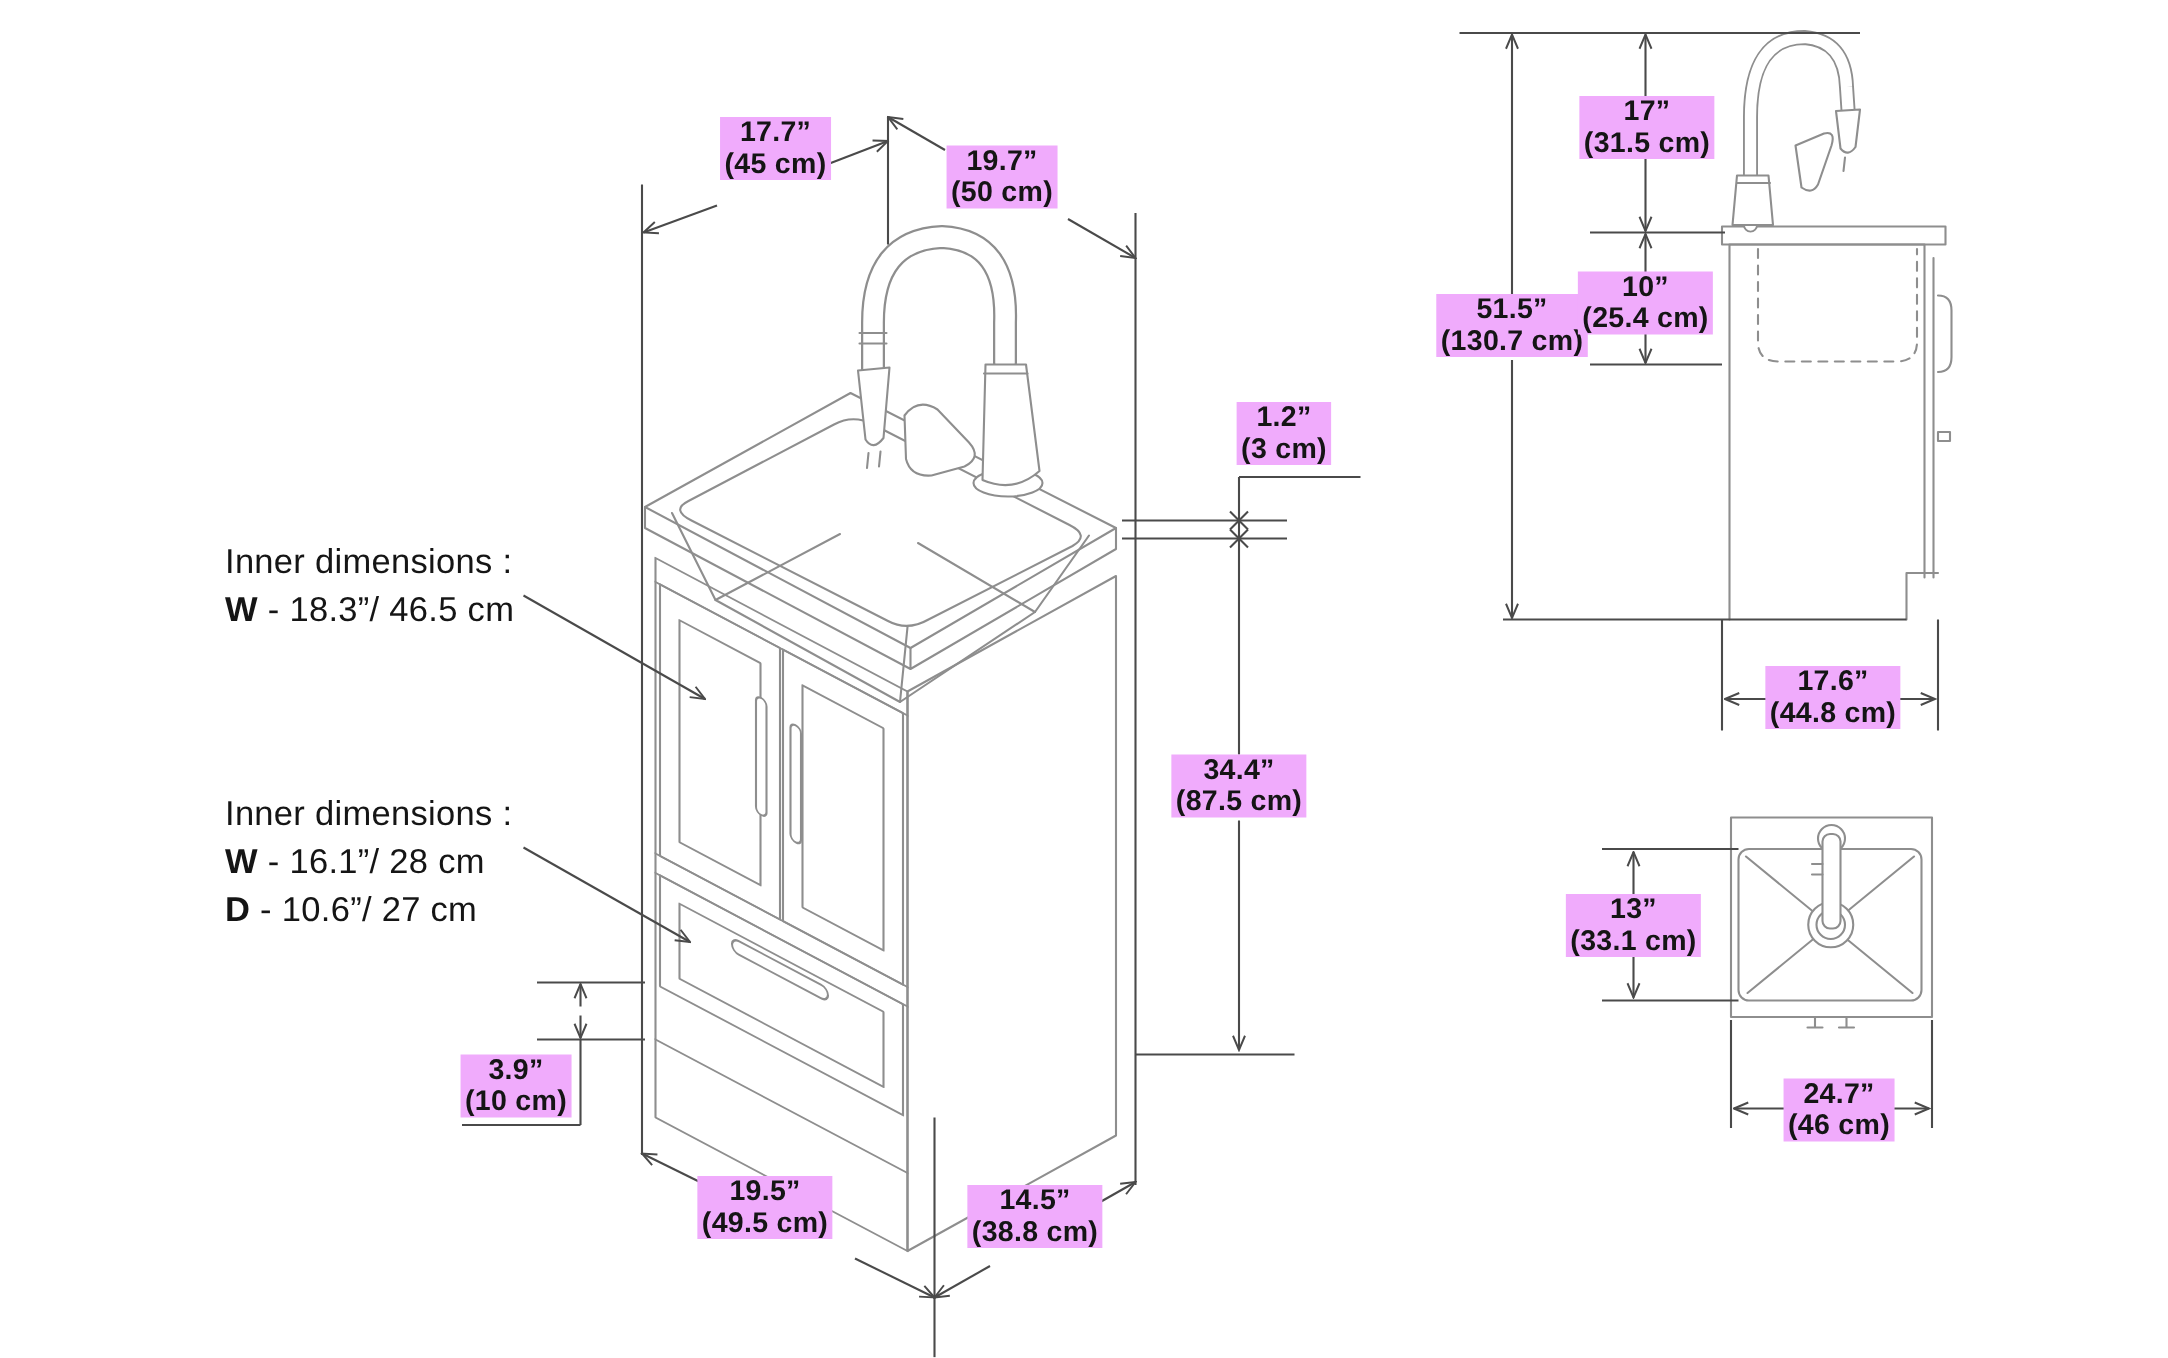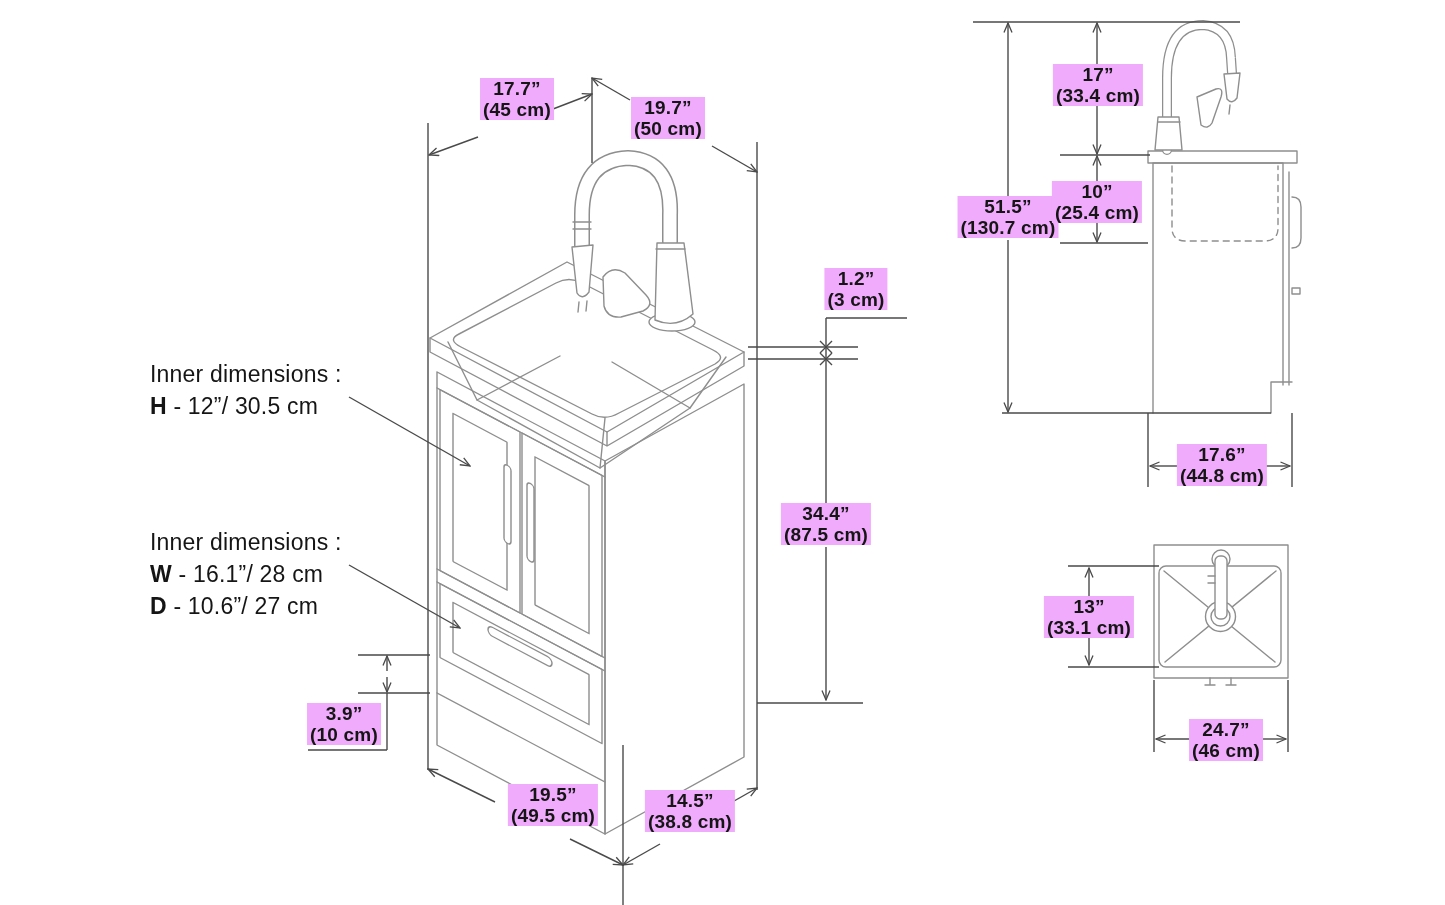--- a/index.html
+++ b/index.html
@@ -178,31 +178,31 @@
       <div>(3 cm)</div>
   </div>
   <div class="dim" style="left:826px;top:503px">
     <div>34.4”</div>
       <div>(87.5 cm)</div>
   </div>
   <div class="dim" style="left:344px;top:703px">
     <div>3.9”</div>
       <div>(10 cm)</div>
   </div>
-  <div class="dim" style="left:553px;top:784px">
+  <div class="dim" style="left:510px;top:784px">
     <div>19.5”</div>
       <div>(49.5 cm)</div>
   </div>
   <div class="dim" style="left:690px;top:790px">
     <div>14.5”</div>
       <div>(38.8 cm)</div>
   </div>
   <div class="dim" style="left:1098px;top:64px">
     <div>17”</div>
-      <div>(33.4 cm)</div>
+      <div>(31.5 cm)</div>
   </div>
   <div class="dim" style="left:1008px;top:196px">
     <div>51.5”</div>
       <div>(130.7 cm)</div>
   </div>
   <div class="dim" style="left:1097px;top:181px">
     <div>10”</div>
       <div>(25.4 cm)</div>
   </div>
   <div class="dim" style="left:1222px;top:444px">
@@ -213,21 +213,21 @@
     <div>13”</div>
       <div>(33.1 cm)</div>
   </div>
   <div class="dim" style="left:1226px;top:719px">
     <div>24.7”</div>
       <div>(46 cm)</div>
   </div>
 
   <div class="inner-note" style="top:358px">
     <div>Inner dimensions :</div>
-    <div class="row"><b>H</b> <span>- 12”/ 30.5 cm</span></div>
+    <div class="row"><b>W</b> <span>- 18.3”/ 46.5 cm</span></div>
   </div>
 
   <div class="inner-note" style="top:526px">
     <div>Inner dimensions :</div>
     <div class="row"><b>W</b> <span>- 16.1”/ 28 cm</span></div>
     <div class="row"><b>D</b> <span>- 10.6”/ 27 cm</span></div>
   </div>
 
 </div>
 

